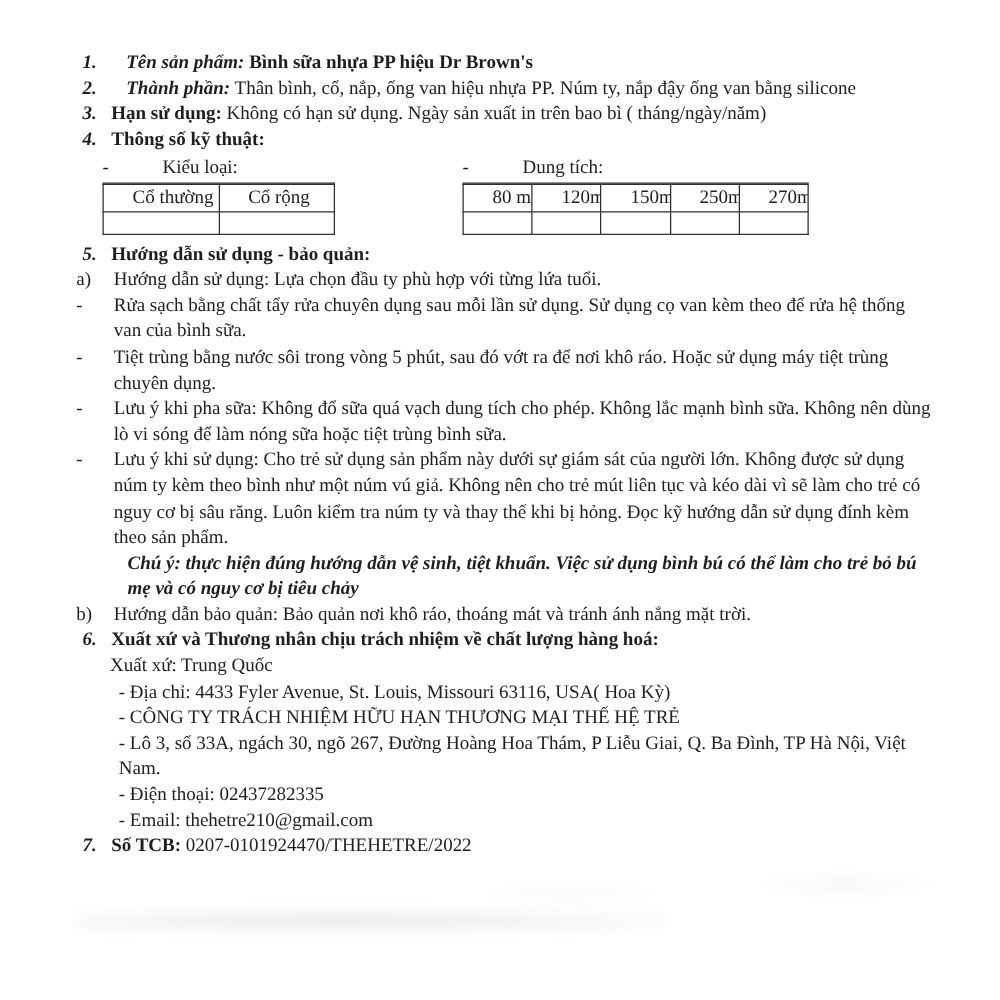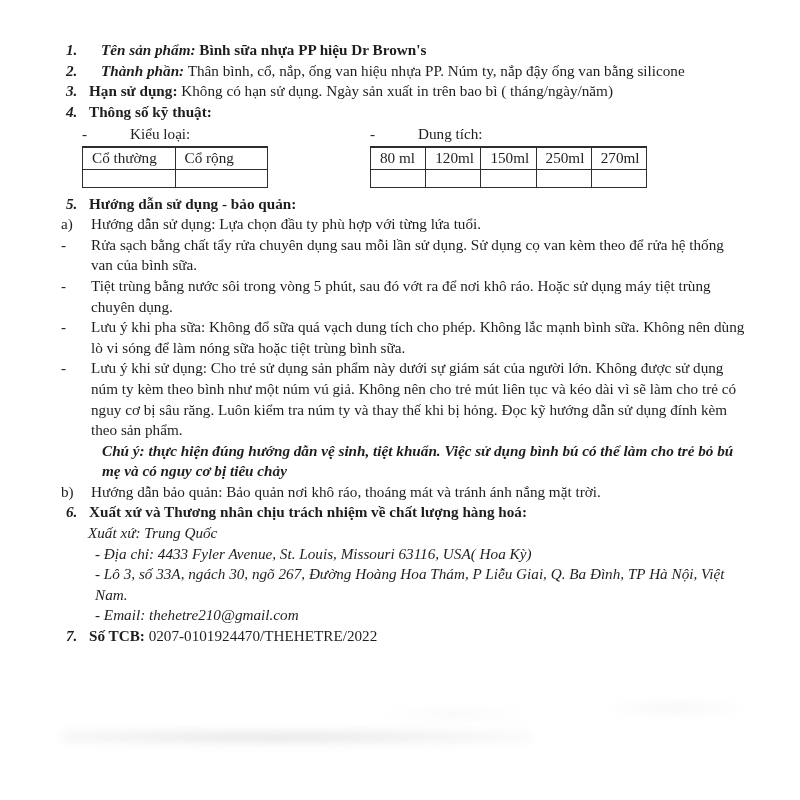--- a/index.html
+++ b/index.html
@@ -25,26 +25,26 @@
   .mline{margin-top:0;}
   
   .tables-row{display:flex;margin-left:24px;margin-top:2px;margin-bottom:6px;}
   .tgroup{width:186px;}
   .tgroup2{margin-left:102px;width:277px;}
   .tlabel{display:flex;border-bottom:1.4px solid #2c2c2c;padding-bottom:1px;}
   .tdash{display:inline-block;width:48px;}
   .ttable{border-collapse:collapse;width:100%;table-layout:fixed;}
   .ttable td{
     border:1.3px solid #2e2e2e;
-    height:20px;padding:0 2px 0 9px;
+    height:20px;padding:0 2px 0 23px;
     font-size:15.2px;white-space:nowrap;overflow:hidden;
   }
   .ttable tr.empty td{height:17px;}
   .note{margin-left:44px;font-weight:bold;font-style:italic;}
-  .sub{margin-left:30px;font-style:italic;}
+  .sub{margin-left:30px;}
   .sub.s2{margin-left:37px;}
   
   .scan-shadow{position:absolute;pointer-events:none;filter:blur(5px);}
   .shadow-a{left:62px;top:730px;width:470px;height:14px;
     background:radial-gradient(ellipse at 45% 50%, rgba(150,150,150,0.28), rgba(180,180,180,0.12) 60%, rgba(255,255,255,0) 100%);}
   .shadow-b{left:600px;top:702px;width:150px;height:12px;
     background:radial-gradient(ellipse at 50% 50%, rgba(190,190,190,0.20), rgba(255,255,255,0) 75%);}
   .shadow-c{left:380px;top:708px;width:150px;height:12px;
     background:radial-gradient(ellipse at 50% 50%, rgba(200,200,200,0.16), rgba(255,255,255,0) 75%);}
 </style>
@@ -153,21 +153,23 @@
       <span class="body">Hướng dẫn bảo quản: Bảo quản nơi khô ráo, thoáng mát và tránh ánh nắng mặt trời.</span>
     </div>
 
     <div class="flex mline">
       <span class="num">6.</span>
       <span class="body b">Xuất xứ và Thương nhân  chịu trách nhiệm về chất lượng hàng hoá:</span>
     </div>
 
     <div class="sub">Xuất xứ: Trung Quốc</div>
     <div class="sub s2">- Địa chỉ: 4433 Fyler Avenue, St. Louis, Missouri 63116, USA( Hoa Kỳ)</div>
+    <div class="sub s2">- CÔNG TY TRÁCH NHIỆM HỮU HẠN THƯƠNG MẠI THẾ HỆ TRẺ</div>
     <div class="sub s2">- Lô 3, số 33A, ngách 30, ngõ 267, Đường Hoàng Hoa Thám, P Liễu Giai, Q. Ba Đình, TP Hà Nội, Việt Nam.</div>
+    <div class="sub s2">- Điện thoại: 02437282335</div>
     <div class="sub s2">- Email: thehetre210@gmail.com</div>
 
     <div class="flex mline">
       <span class="num">7.</span>
       <span class="body"><span class="b">Số TCB:</span> <span>0207-0101924470/THEHETRE/2022</span></span>
     </div>
 
   </div>
 
   <div class="scan-shadow shadow-a"></div>

